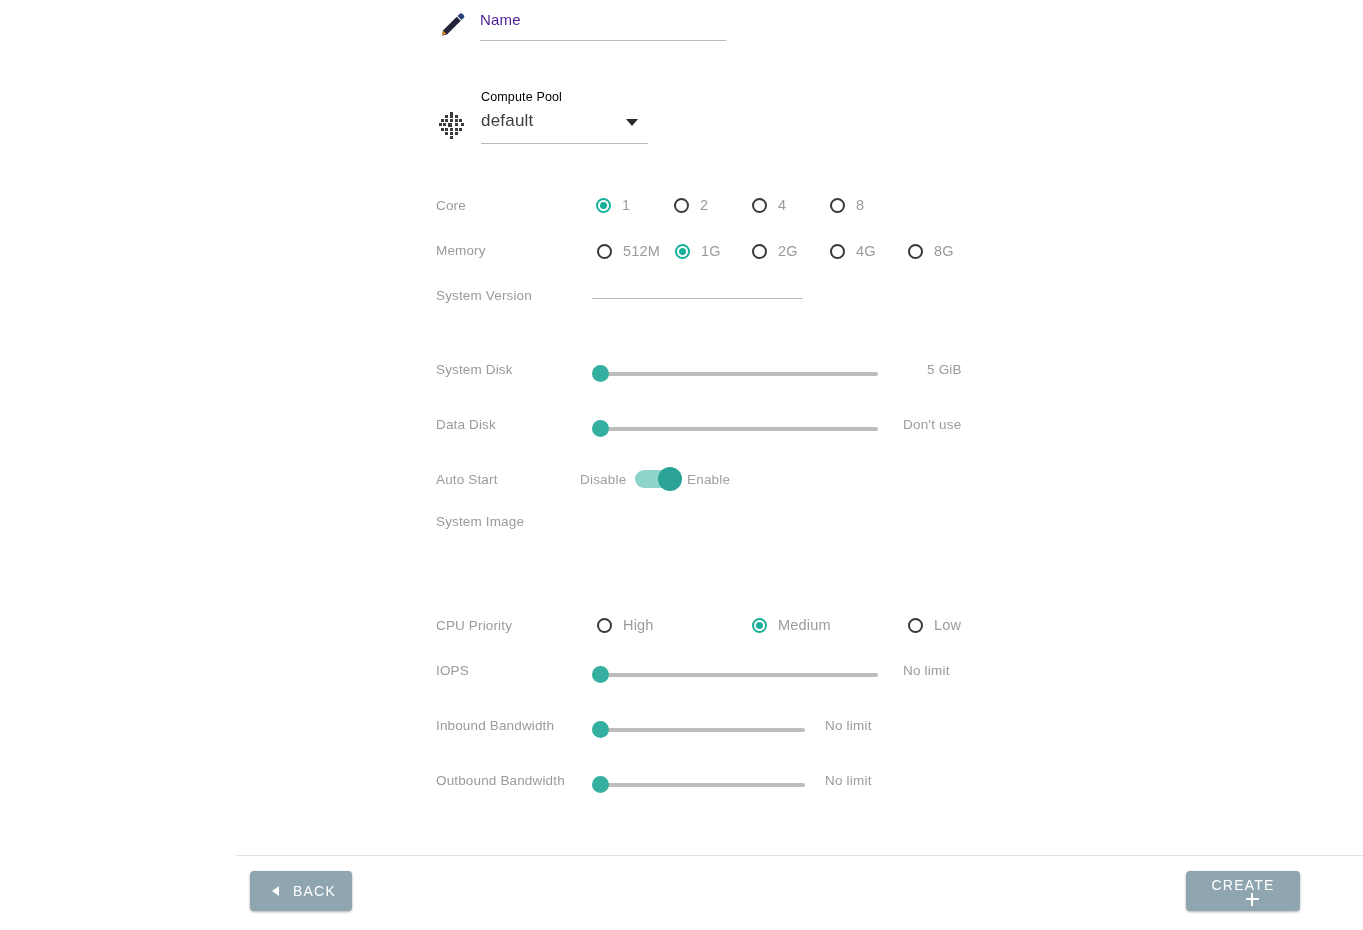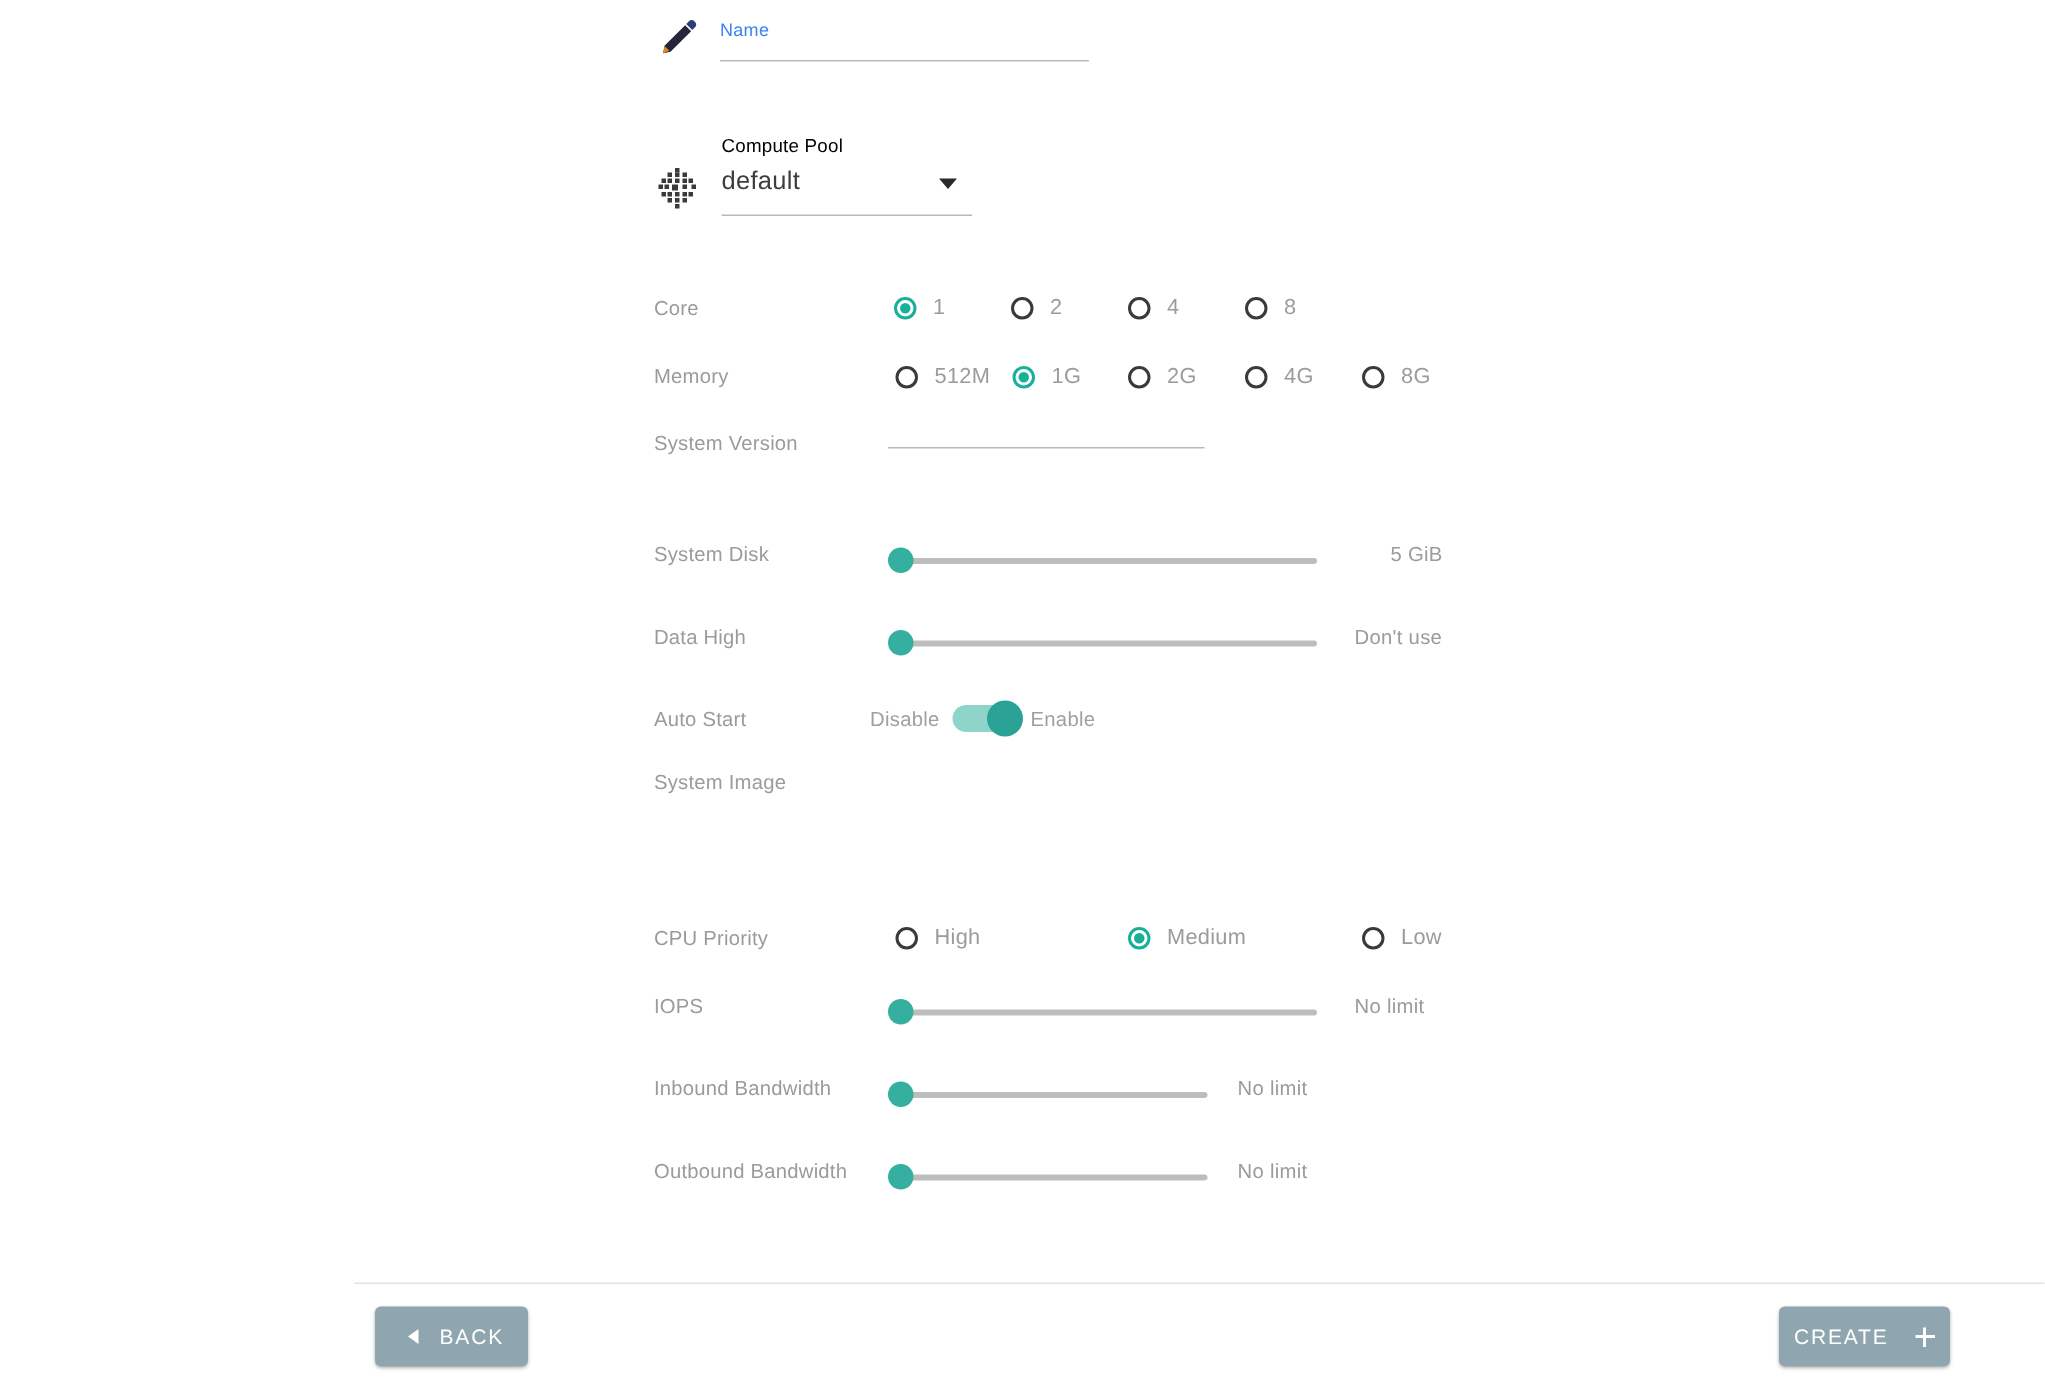--- a/index.html
+++ b/index.html
@@ -41,22 +41,22 @@
     width: 30px;
     height: 30px;
   }
   .name-input-wrap {
     position: absolute;
     left: 480px;
     top: 8px;
     width: 246px;
   }
   .name-placeholder {
-    font-size: 12px;
-    color: #3b82f6;
+    font-size: 15px;
+    color: #4c1d95;
     letter-spacing: .2px;
     height: 24px;
     line-height: 24px;
   }
   .underline {
     border-bottom: 1px solid #b9b9b9;
     margin-top: 8px;
   }
 
   
@@ -221,20 +221,21 @@
   .btn-back {
     left: 250px;
     top: 871px;
     width: 102px;
     padding-left: 6px;
   }
   .btn-create {
     left: 1186px;
     top: 871px;
     width: 114px;
+    flex-direction: column;
   }
   .chev {
     width: 0; height: 0;
     border-top: 5px solid transparent;
     border-bottom: 5px solid transparent;
     border-right: 7px solid #ffffff;
     margin-right: 14px;
   }
   .plus {
     position: relative;
@@ -350,21 +351,21 @@
     <div class="underline"></div>
   </div>
 
   <div class="label" style="top:362px">System Disk</div>
   <div class="slider" style="left:593px; top:365px; width:285px;">
     <span class="track"></span>
     <span class="knob"></span>
   </div>
   <div class="slider-value" style="left:903px; top:362px;margin-left:24px;">5 GiB</div>
 
-  <div class="label" style="top:417px">Data High</div>
+  <div class="label" style="top:417px">Data Disk</div>
   <div class="slider" style="left:593px; top:420px; width:285px;">
     <span class="track"></span>
     <span class="knob"></span>
   </div>
   <div class="slider-value" style="left:903px; top:417px;">Don't use</div>
 
   <div class="label" style="top:472px">Auto Start</div>
   <div class="toggle-row-text" style="left:580px; top:472px;">Disable</div>
   <div class="toggle" style="left:635px; top:470px;">
     <span class="knob"></span>

